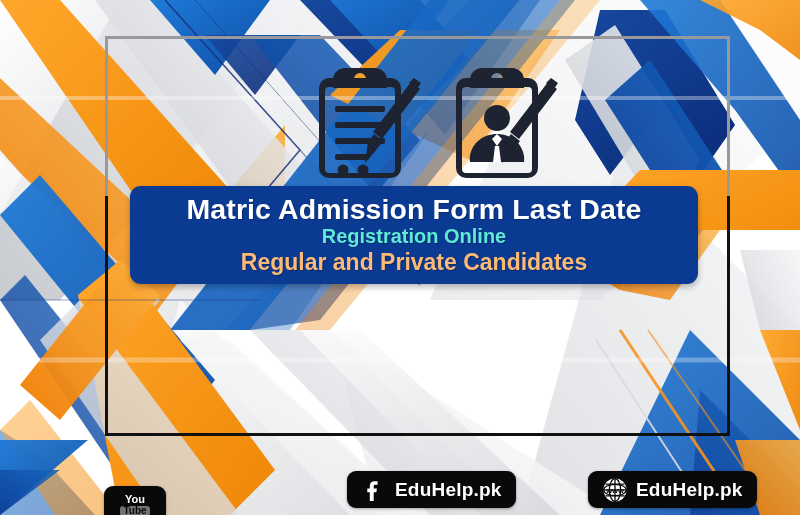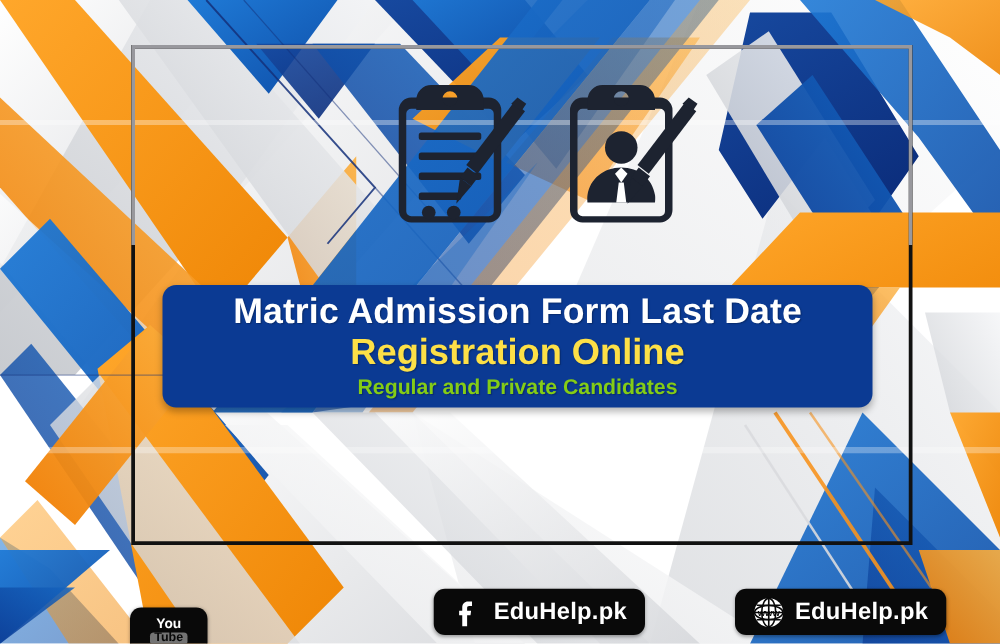--- a/index.html
+++ b/index.html
@@ -19,26 +19,26 @@
 
   
   .icons{position:absolute;left:315px;top:62px;width:245px;height:120px;
          display:flex;justify-content:space-between;align-items:flex-start;}
   .icon-clip{width:108px;height:120px;}
 
   
   .banner{position:absolute;left:130px;top:186px;width:568px;height:98px;
           background:#0b3a93;border-radius:11px;
           box-shadow:0 3px 6px rgba(0,0,0,.28);
-          display:flex;flex-direction:column;align-items:center;justify-content:center;margin-top:42px;}
+          display:flex;flex-direction:column;align-items:center;justify-content:center;}
   .t1{color:#ffffff;font-weight:bold;font-size:28.5px;line-height:1.04;letter-spacing:.1px;
       white-space:nowrap;text-shadow:1px 1px 1px rgba(0,0,0,.25);}
-  .t2{color:#fde047;font-weight:bold;font-size:29px;line-height:1.12;white-space:nowrap;
+  .t2{color:#5eead4;font-weight:bold;font-size:20px;line-height:1.12;white-space:nowrap;
       text-shadow:1px 1px 1px rgba(0,0,0,.25);margin-top:1px;}
-  .t3{color:#84cc16;font-weight:bold;font-size:17px;line-height:1.12;white-space:nowrap;
+  .t3{color:#fdba74;font-weight:bold;font-size:23px;line-height:1.12;white-space:nowrap;
       text-shadow:1px 1px 1px rgba(0,0,0,.25);margin-top:2px;}
 
   
   .badges{position:absolute;left:0;top:470px;width:800px;height:42px;}
   .badge{position:absolute;height:37px;background:#090909;border-radius:9px;
          display:flex;align-items:center;gap:8px;padding:0 14px;box-sizing:border-box;
          box-shadow:0 1px 3px rgba(0,0,0,.35);}
   .badge-label{color:#fff;font-size:19px;font-weight:bold;letter-spacing:.2px;white-space:nowrap;}
   #badge-youtube{left:104px;top:16px;}
   #badge-facebook{left:347px;top:1px;}

